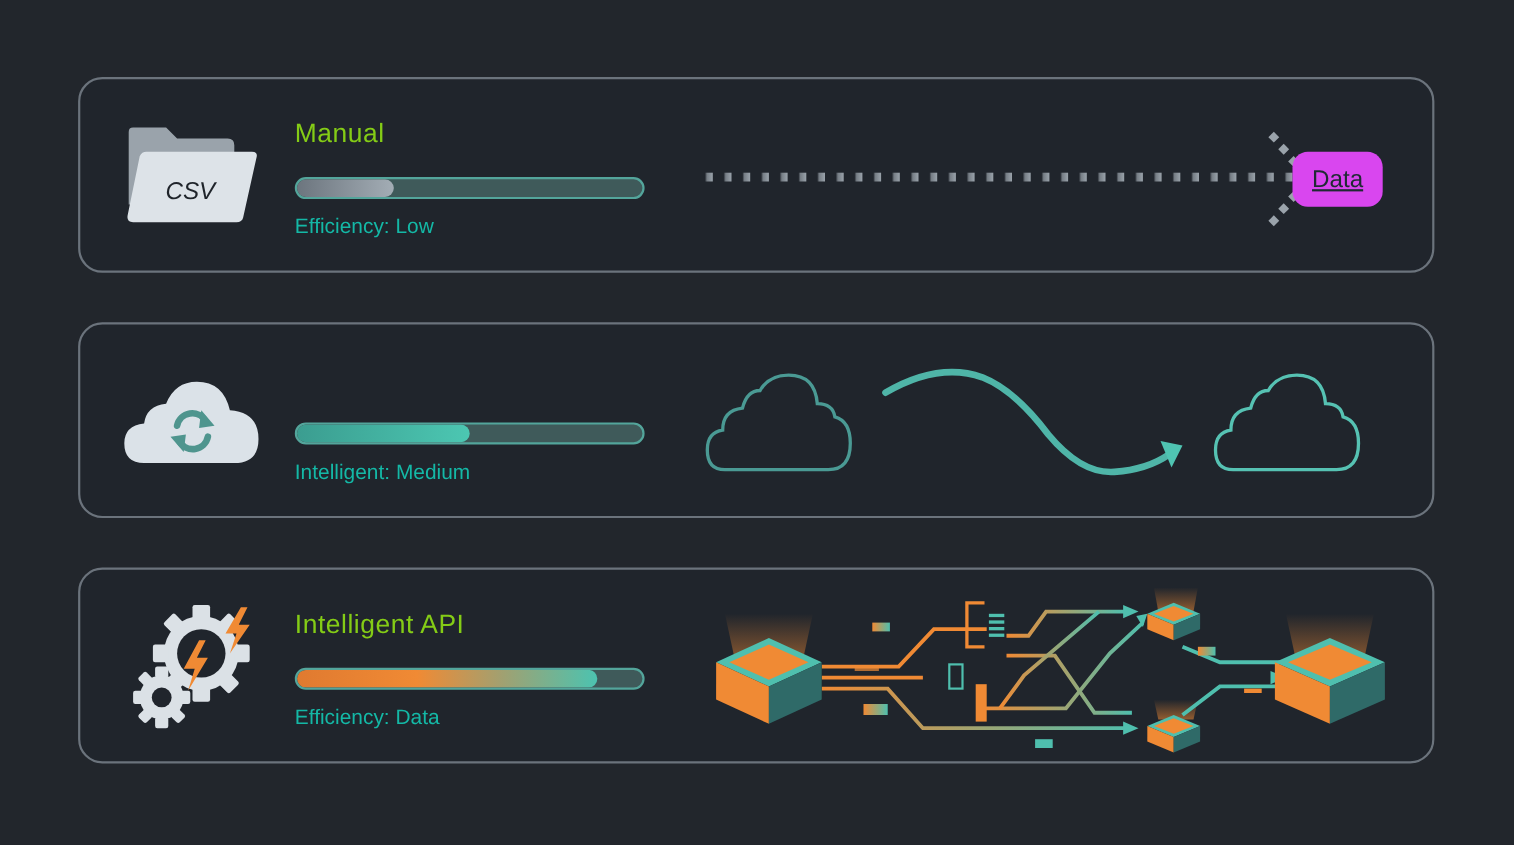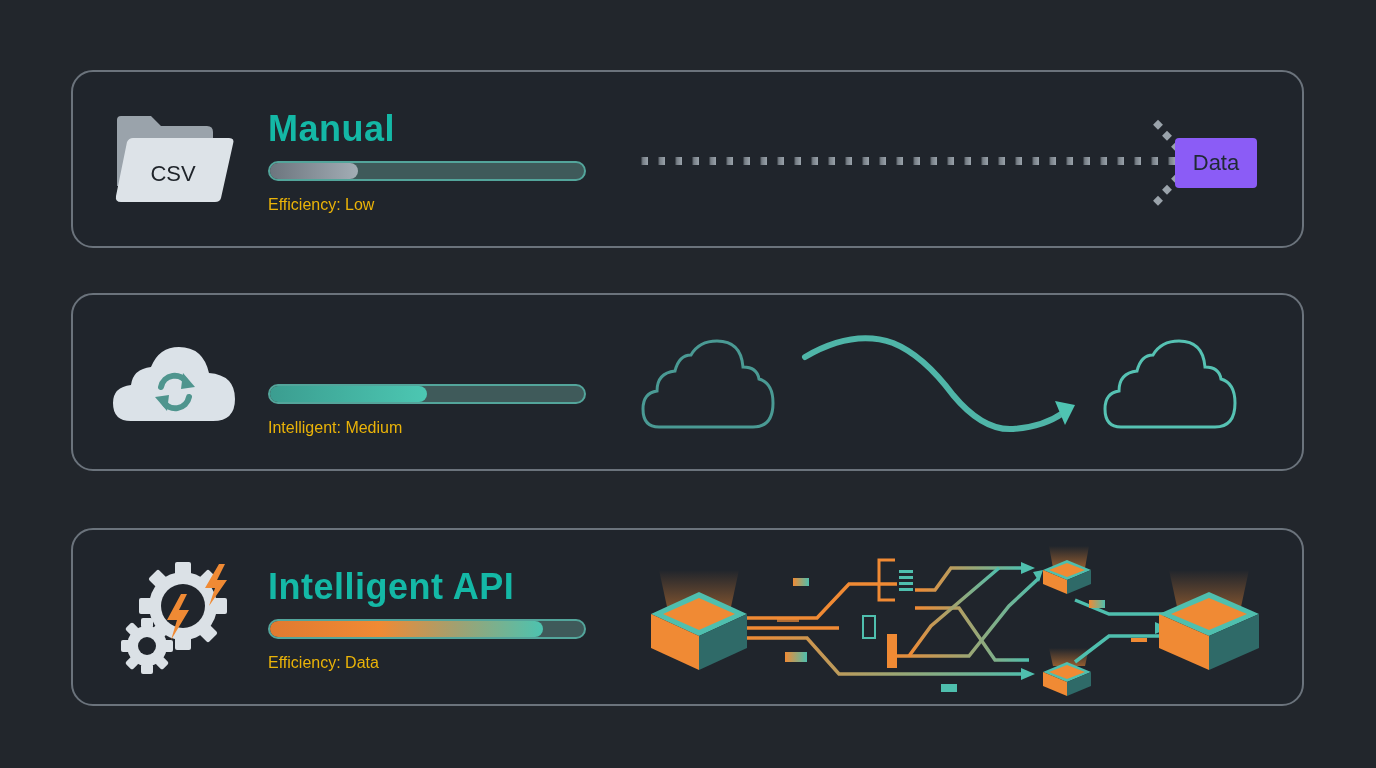--- a/index.html
+++ b/index.html
@@ -7,34 +7,34 @@
     width:1376px; height:768px; overflow:hidden;
     background:#22262c;
     font-family:"Liberation Sans", "DejaVu Sans", sans-serif;
     position:relative;
   }
   .card {
     position:absolute; left:71px; width:1233px; height:178px;
     border:2px solid #6b737c; border-radius:22px;
     background:#20252c; box-sizing:border-box;
   }
-  .card-icon { position:absolute; left:36px; top:34px; width:130px; height:110px; }
+  .card-icon { position:absolute; left:36px; top:34px; width:130px; height:110px;font-style:italic; }
   .card-title {
     position:absolute; left:195px; top:36px;
-    font-size:36px; color:#14b8a6; letter-spacing:0.5px;font-weight:bold;
+    font-size:24px; color:#84cc16; letter-spacing:0.5px;
   }
   .bar-track {
     position:absolute; left:195px; top:89px; width:318px; height:20px;
     border-radius:10px; background:#3f5a5a; box-sizing:border-box;
     border:2px solid #53a59b; overflow:hidden;
   }
   .bar-fill { position:absolute; left:0; top:0; bottom:0; border-radius:10px; }
   .card-sub {
     position:absolute; left:195px; top:124px;
-    font-size:16px; color:#eab308;
+    font-size:19px; color:#14b8a6;
   }
   .visual { position:absolute; left:560px; top:0; width:660px; height:174px; }
 </style>
 </head>
 <body>
 
 <div class="card" style="top:70px;">
   <div class="card-icon">
     <svg width="130" height="110" viewBox="0 0 130 110">
       <path d="M8 14 Q8 10 12 10 L42 10 L52 20 L98 20 Q104 20 104 26 L104 80 L8 80 Z" fill="#9aa3ab"></path>
@@ -95,21 +95,21 @@
         <rect x="531" y="60" width="7" height="7" transform="rotate(45 534 63)"></rect>
         <rect x="540" y="71" width="7" height="7" transform="rotate(45 543 74)"></rect>
         <rect x="540" y="103" width="7" height="7" transform="rotate(45 543 106)"></rect>
         <rect x="531" y="114" width="7" height="7" transform="rotate(45 534 117)"></rect>
         <rect x="522" y="125" width="7" height="7" transform="rotate(45 525 128)"></rect>
         <rect x="551" y="85" width="7" height="8" transform="rotate(45 554 89)"></rect>
         <polygon points="567,68 597,89 567,110" fill="#a5aeb6"></polygon>
       </g>
     </svg>
   </div>
-  <div style="position:absolute; left:1102px; top:66px; width:82px; height:50px; background:#8b5cf6; border-radius:4px; display:flex; align-items:center; justify-content:center; font-size:22px; color:#1f2a33;">
+  <div style="position:absolute; left:1102px; top:66px; width:82px; height:50px; background:#d946ef; border-radius:14px; display:flex; align-items:center; justify-content:center; font-size:22px; color:#1f2a33;text-decoration:underline;">
     <span>Data</span>
   </div>
 </div>
 
 <div class="card" style="top:293px;">
   <div class="card-icon">
     <svg width="130" height="110" viewBox="0 0 130 110">
       <path d="M22 92 Q4 92 4 74 Q4 58 22 56 Q24 40 42 38 Q50 18 70 18 Q94 18 100 44 Q126 46 126 70 Q126 92 104 92 Z" fill="#dbe2e8"></path>
       <g stroke="#4f958e" stroke-width="6" fill="none" stroke-linecap="round">
         <path d="M52 58 A14 14 0 0 1 78 54"></path>
@@ -128,21 +128,21 @@
       <g fill="none" stroke-width="3">
         <path d="M24 132 Q8 132 8 114 Q8 98 22 96 Q22 78 40 76 Q44 60 56 60 Q64 46 82 46 Q106 46 108 72 Q122 72 124 84 Q138 88 138 108 Q138 132 118 132 Z" stroke="#4a9a94" transform="translate(2,0)"></path>
         <path d="M24 132 Q8 132 8 114 Q8 98 22 96 Q22 78 40 76 Q44 60 56 60 Q64 46 82 46 Q106 46 108 72 Q122 72 124 84 Q138 88 138 108 Q138 132 118 132 Z" stroke="#56c2b3" transform="translate(464,0)"></path>
       </g>
       <path d="M172 62 Q220 34 260 48 Q290 60 320 100 Q350 136 380 134 Q410 132 430 118" fill="none" stroke="#4fb5a8" stroke-width="6" stroke-linecap="round"></path>
       <polygon points="422,106 442,110 432,130" fill="#4fc4b2"></polygon>
     </svg>
   </div>
 </div>
 
-<div class="card" style="top:528px;">
+<div class="card" style="top:516px;">
   <div class="card-icon">
     <svg width="130" height="120" viewBox="0 0 130 120" style="margin-top:-6px;">
       <g fill="#dbe1e6">
         <circle cx="74" cy="48" r="34"></circle>
         <g>
           <rect x="66" y="4" width="16" height="14" rx="2"></rect>
           <rect x="66" y="78" width="16" height="14" rx="2"></rect>
           <rect x="30" y="40" width="14" height="16" rx="2"></rect>
           <rect x="104" y="40" width="14" height="16" rx="2"></rect>
           <rect x="42" y="14" width="14" height="14" rx="2" transform="rotate(45 49 21)"></rect>

